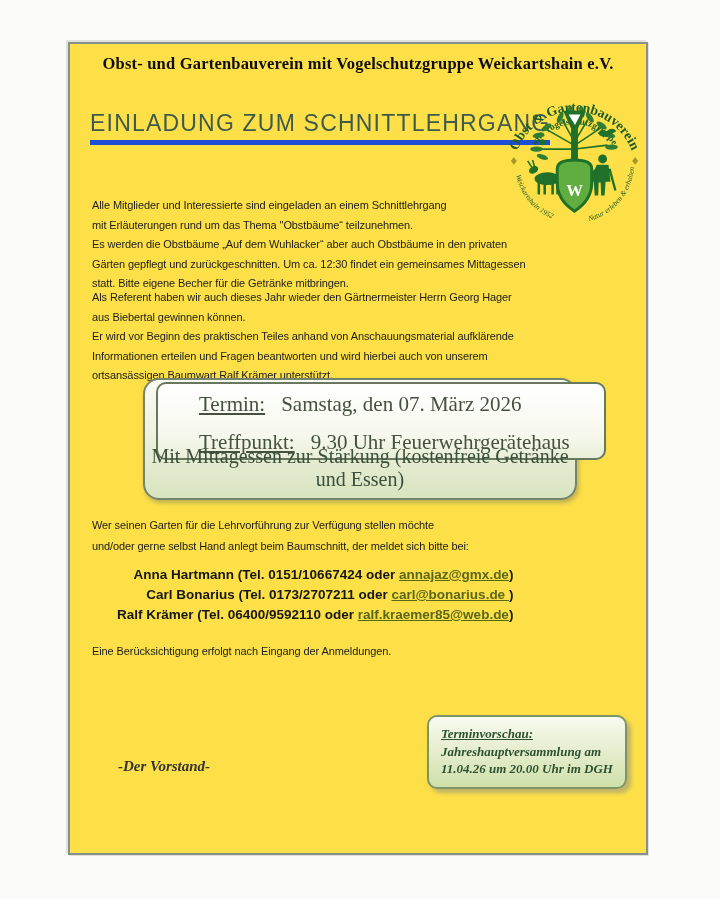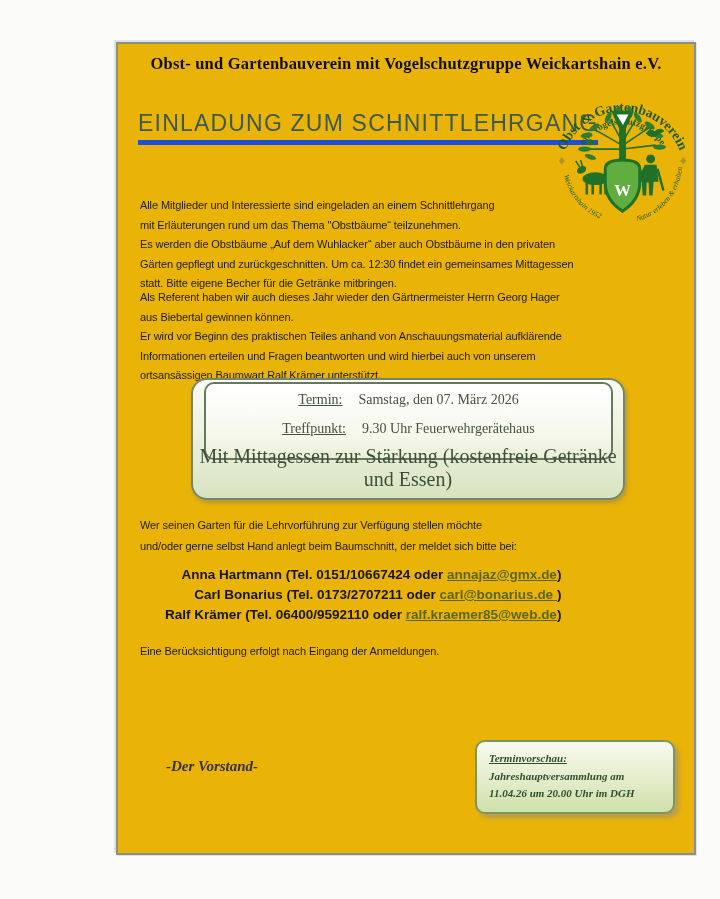--- a/index.html
+++ b/index.html
@@ -4,23 +4,22 @@
 <style>
   html,body{margin:0;padding:0;}
   body{
     width:720px;height:899px;position:relative;
     background:#fbfbfa;
     font-family:"Liberation Sans",sans-serif;
     overflow:hidden;
   }
   .frame{
     position:absolute;left:68px;top:42px;width:576px;height:809px;
-    background:#eab308;border:2px solid #87908a;
+    background:#fde047;border:2px solid #87908a;
     box-shadow:-2px -2px 0 rgba(190,196,190,.45), 1px 1px 0 rgba(170,178,172,.35);
-    margin-left:48px;
   }
   .club-name{
     position:absolute;top:10px;left:0;width:100%;text-align:center;
     font-family:"Liberation Serif",serif;font-weight:bold;font-size:16.5px;color:#0e0e0e;
     letter-spacing:.2px;
   }
   .heading{
     position:absolute;left:20px;top:66px;
     font-size:23px;letter-spacing:1.2px;color:#3e5a4d;
     border-bottom:5px solid #1d4ed8;padding-bottom:3px;
@@ -49,43 +48,42 @@
   .event-box{
     position:absolute;left:73px;top:334px;width:430px;height:118px;
     border:2px solid #75856b;border-radius:16px;
     background:linear-gradient(to bottom,#fafbf4 0%,#eef2df 45%,#d8e4c0 100%);
     box-shadow:2px 3px 4px rgba(110,120,100,.45);
   }
   .event-inner{
     position:absolute;left:11px;top:2px;width:405px;height:74px;
     border:2px solid #68785e;border-radius:10px;
     background:linear-gradient(to bottom,#ffffff 0%,#f6f8ec 70%,#e9efd8 100%);
-    text-align:center;
-    font-family:"Liberation Serif",serif;font-size:14px;font-weight:500;color:#45513f;
+    font-family:"Liberation Serif",serif;font-size:21px;font-weight:500;color:#45513f;padding-left:41px;
   }
   .event-row{margin-top:8px;}
   .event-row + .event-row{margin-top:13px;}
   .event-label{text-decoration:underline;margin-right:16px;}
   .event-footnote{
     position:absolute;left:0;bottom:7px;width:100%;text-align:center;
     font-family:"Liberation Serif",serif;font-size:20px;font-weight:400;color:#3c4f3c;
   }
   .signature{
     position:absolute;left:48px;top:714px;
     font-family:Liberation Serif, serif;font-style:italic;font-weight:600;
     font-size:15px;color:#333333;
   }
   .preview-box{
-    position:absolute;left:357px;top:696px;width:176px;
+    position:absolute;left:357px;top:671px;width:176px;
     border:2px solid #7d9464;border-radius:10px;
     padding:8px 8px 9px 12px;
     background:linear-gradient(to bottom,#f8faf0 0%,#e3ecc9 55%,#cfe0aa 100%);
     box-shadow:4px 4px 4px rgba(140,140,130,.55);
     font-family:"Liberation Serif",serif;font-style:italic;font-weight:bold;
-    font-size:11px;color:#2d5130;line-height:17.5px;
+    font-size:13px;color:#2d5130;line-height:17.5px;
   }
   .preview-title{text-decoration:underline;}
   .preview-lines{white-space:pre-line;}
 </style>
 </head>
 <body>
 
 <div class="frame">
 
   <div class="club-name">Obst- und Gartenbauverein mit Vogelschutzgruppe Weickartshain e.V.</div>

